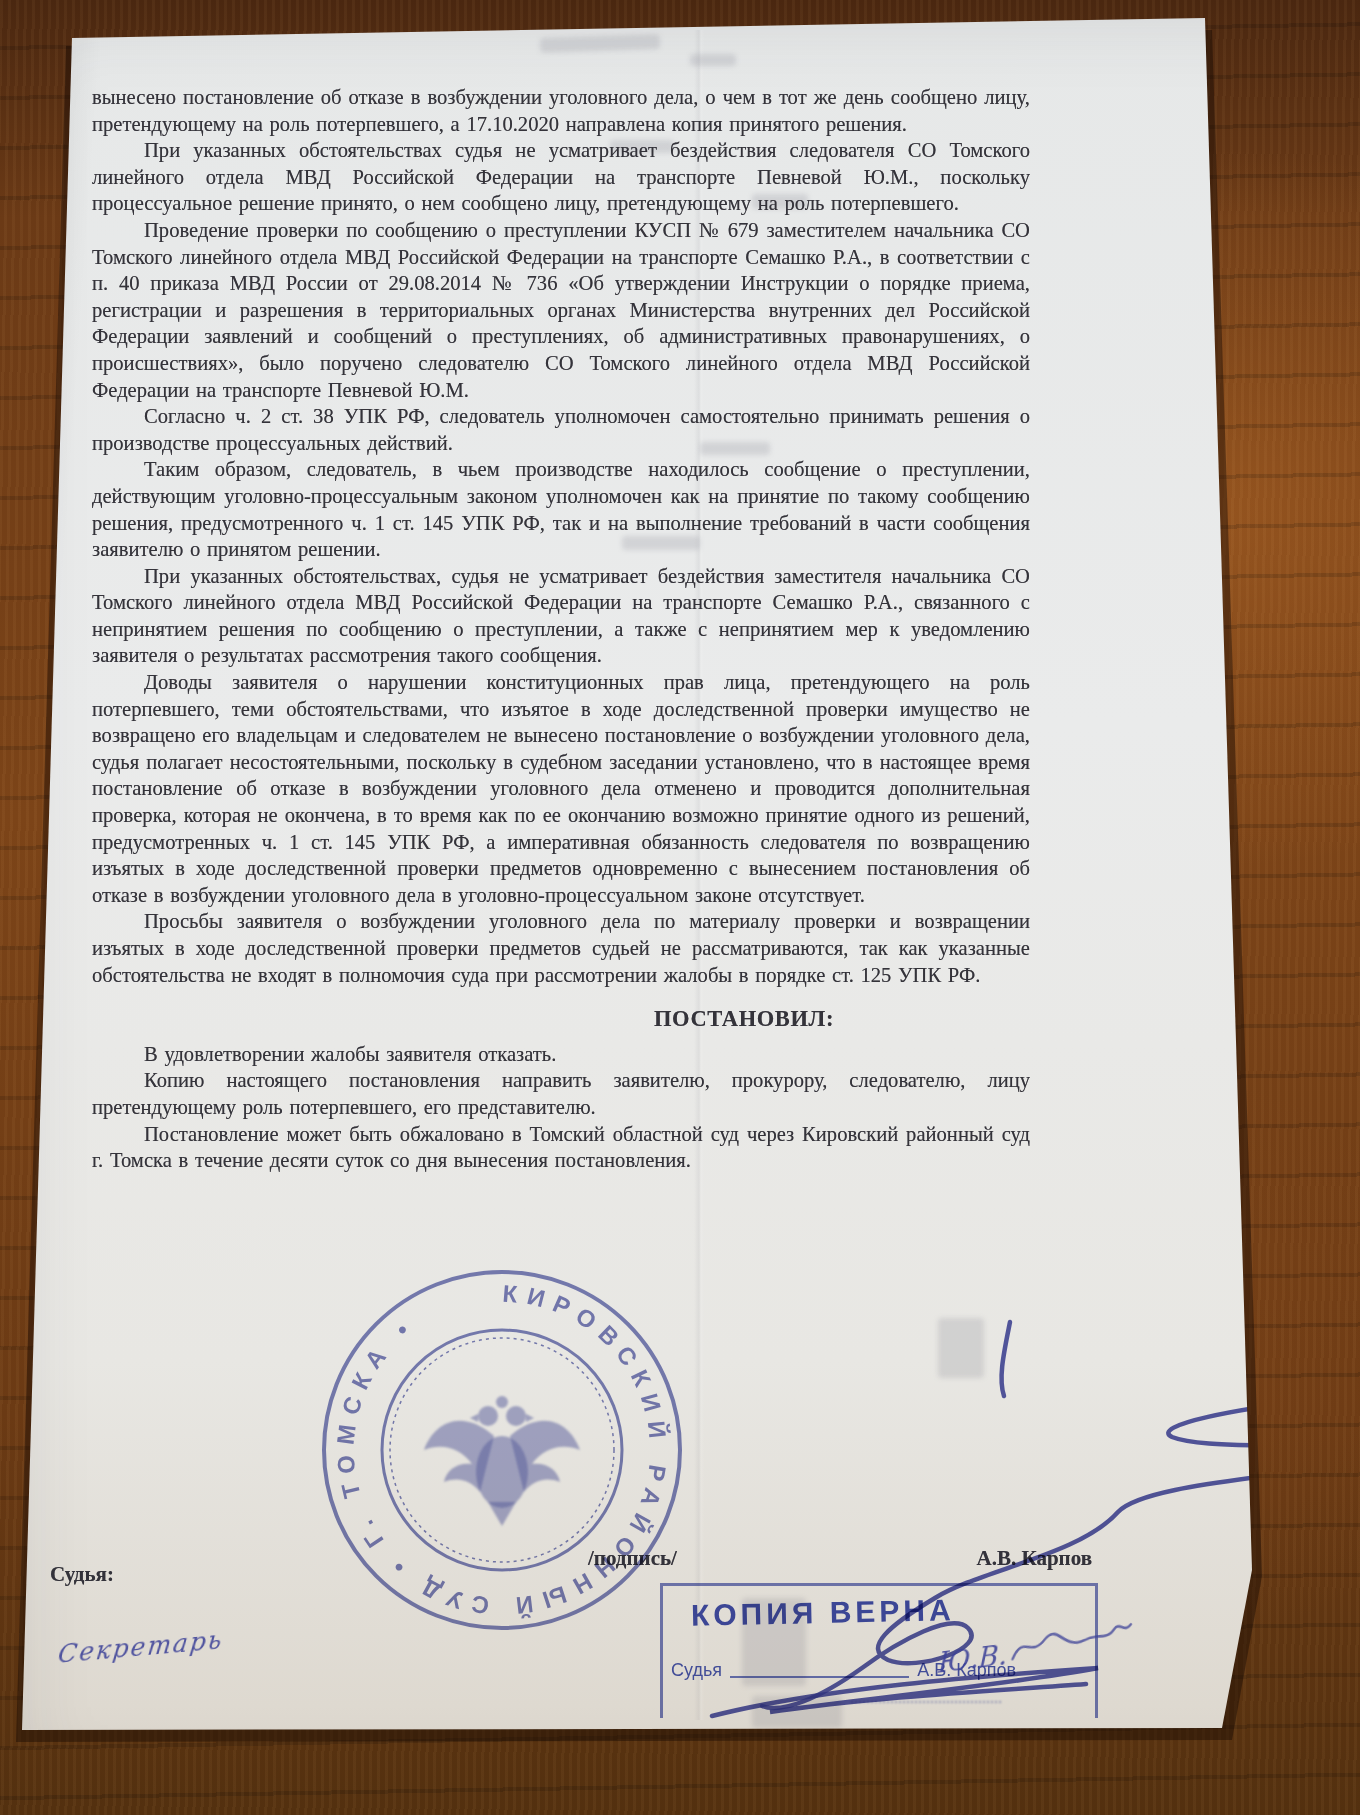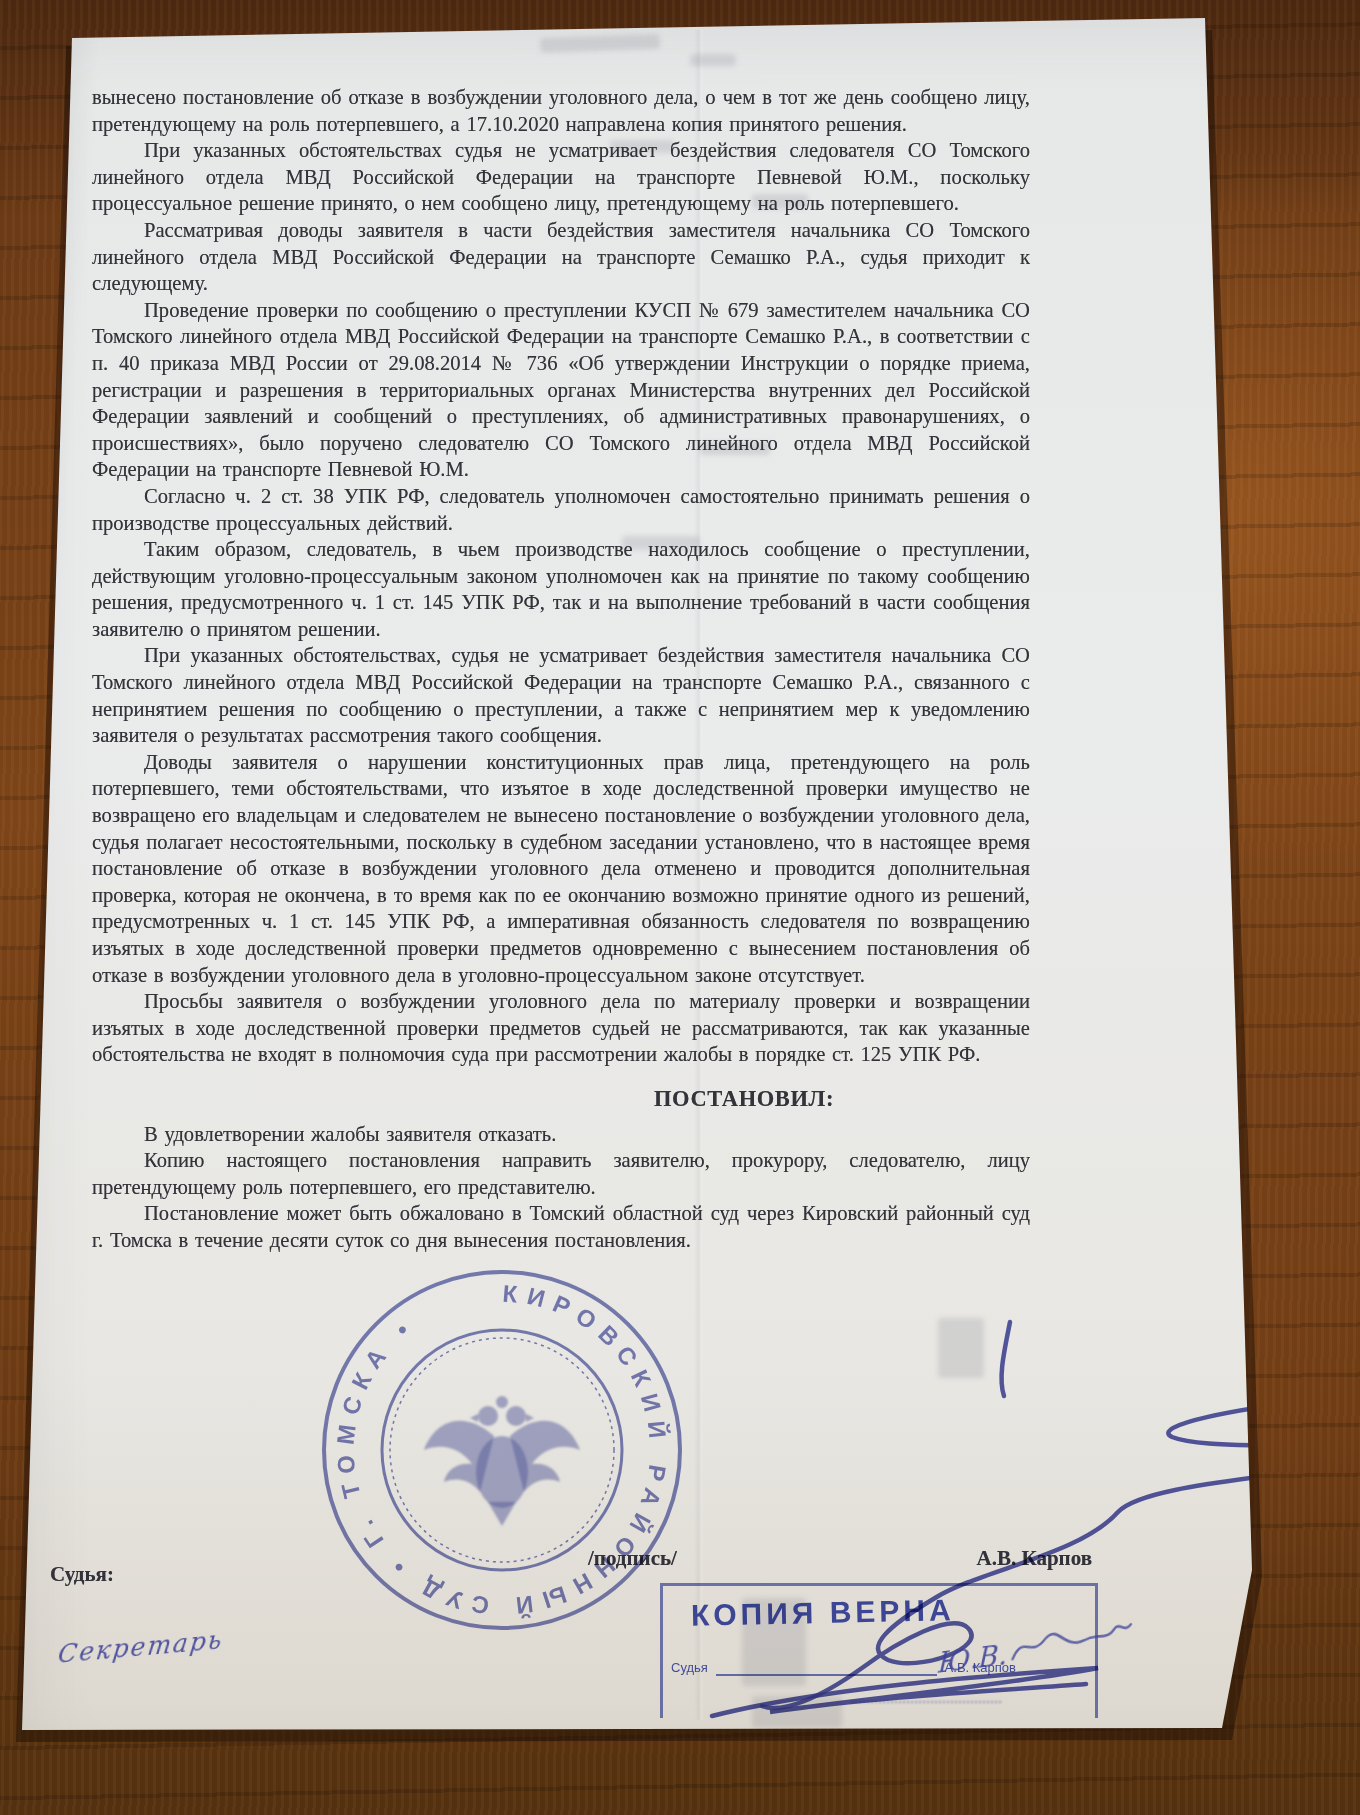--- a/index.html
+++ b/index.html
@@ -69,22 +69,22 @@
   .copy-stamp{
     position:absolute;left:660px;top:1583px;width:432px;height:132px;
     border:3px solid rgba(48,62,166,.72);border-bottom:none;
     opacity:.9;filter:blur(.3px);
   }
   .copy-title{
     position:absolute;left:28px;top:10px;font-family:"Liberation Sans",sans-serif;
     font-weight:bold;font-size:30px;letter-spacing:4px;color:#2f3eaa;
     transform:rotate(-1.2deg);
   }
-  .copy-judge{position:absolute;left:8px;top:74px;width:345px;display:flex;
-    font-family:"Liberation Sans",sans-serif;font-size:13px;color:#3747b0;}
+  .copy-judge{position:absolute;left:8px;top:74px;width:345px;display:flex;align-items:flex-end;
+    font-family:"Liberation Sans",sans-serif;font-size:18px;color:#3747b0;}
   .copy-judge .line{flex:1;border-bottom:2.5px solid rgba(55,71,176,.8);margin:0 8px 3px 8px;height:14px;}
   .copy-tinyrow{position:absolute;left:188px;top:108px;width:150px;height:7px;
     border-bottom:2px dotted rgba(55,71,176,.5);filter:blur(1px);}
   .flourish{position:absolute;left:0;top:0;}
   
   .smudge{position:absolute;background:rgba(95,95,110,.16);filter:blur(2.5px);border-radius:4px;}
 </style>
 </head>
 <body>
 
@@ -102,21 +102,20 @@
     <div class="smudge" style="left:752px;top:194px;width:56px;height:15px"></div>
     <div class="smudge" style="left:700px;top:442px;width:70px;height:13px"></div>
     <div class="smudge" style="left:622px;top:536px;width:78px;height:14px"></div>
     <div class="smudge" style="left:938px;top:1318px;width:46px;height:60px"></div>
     <div class="smudge" style="left:742px;top:1598px;width:64px;height:88px"></div>
     <div class="smudge" style="left:752px;top:1696px;width:90px;height:32px"></div>
 
     <div class="doc-body">
       <p class="cont">вынесено постановление об отказе в возбуждении уголовного дела, о чем в тот же день сообщено лицу, претендующему на роль потерпевшего, а 17.10.2020 направлена копия принятого решения.</p>
       <p>При указанных обстоятельствах судья не усматривает бездействия следователя СО Томского линейного отдела МВД Российской Федерации на транспорте Певневой Ю.М., поскольку процессуальное решение принято, о нем сообщено лицу, претендующему на роль потерпевшего.</p>
-      <p>Рассматривая доводы заявителя в части бездействия заместителя начальника СО Томского линейного отдела МВД Российской Федерации на транспорте Семашко Р.А., судья приходит к следующему.</p>
       <p>Проведение проверки по сообщению о преступлении КУСП № 679 заместителем начальника СО Томского линейного отдела МВД Российской Федерации на транспорте Семашко Р.А., в соответствии с п. 40 приказа МВД России от 29.08.2014 № 736 «Об утверждении Инструкции о порядке приема, регистрации и разрешения в территориальных органах Министерства внутренних дел Российской Федерации заявлений и сообщений о преступлениях, об административных правонарушениях, о происшествиях», было поручено следователю СО Томского линейного отдела МВД Российской Федерации на транспорте Певневой Ю.М.</p>
       <p>Согласно ч. 2 ст. 38 УПК РФ, следователь уполномочен самостоятельно принимать решения о производстве процессуальных действий.</p>
       <p>Таким образом, следователь, в чьем производстве находилось сообщение о преступлении, действующим уголовно-процессуальным законом уполномочен как на принятие по такому сообщению решения, предусмотренного ч. 1 ст. 145 УПК РФ, так и на выполнение требований в части сообщения заявителю о принятом решении.</p>
       <p>При указанных обстоятельствах, судья не усматривает бездействия заместителя начальника СО Томского линейного отдела МВД Российской Федерации на транспорте Семашко Р.А., связанного с непринятием решения по сообщению о преступлении, а также с непринятием мер к уведомлению заявителя о результатах рассмотрения такого сообщения.</p>
       <p>Доводы заявителя о нарушении конституционных прав лица, претендующего на роль потерпевшего, теми обстоятельствами, что изъятое в ходе доследственной проверки имущество не возвращено его владельцам и следователем не вынесено постановление о возбуждении уголовного дела, судья полагает несостоятельными, поскольку в судебном заседании установлено, что в настоящее время постановление об отказе в возбуждении уголовного дела отменено и проводится дополнительная проверка, которая не окончена, в то время как по ее окончанию возможно принятие одного из решений, предусмотренных ч. 1 ст. 145 УПК РФ, а императивная обязанность следователя по возвращению изъятых в ходе доследственной проверки предметов одновременно с вынесением постановления об отказе в возбуждении уголовного дела в уголовно-процессуальном законе отсутствует.</p>
       <p>Просьбы заявителя о возбуждении уголовного дела по материалу проверки и возвращении изъятых в ходе доследственной проверки предметов судьей не рассматриваются, так как указанные обстоятельства не входят в полномочия суда при рассмотрении жалобы в порядке ст. 125 УПК РФ.</p>
       <div class="res-heading">ПОСТАНОВИЛ:</div>
       <p>В удовлетворении жалобы заявителя отказать.</p>
       <p>Копию настоящего постановления направить заявителю, прокурору, следователю, лицу претендующему роль потерпевшего, его представителю.</p>
       <p>Постановление может быть обжаловано в Томский областной суд через Кировский районный суд г. Томска в течение десяти суток со дня вынесения постановления.</p>

